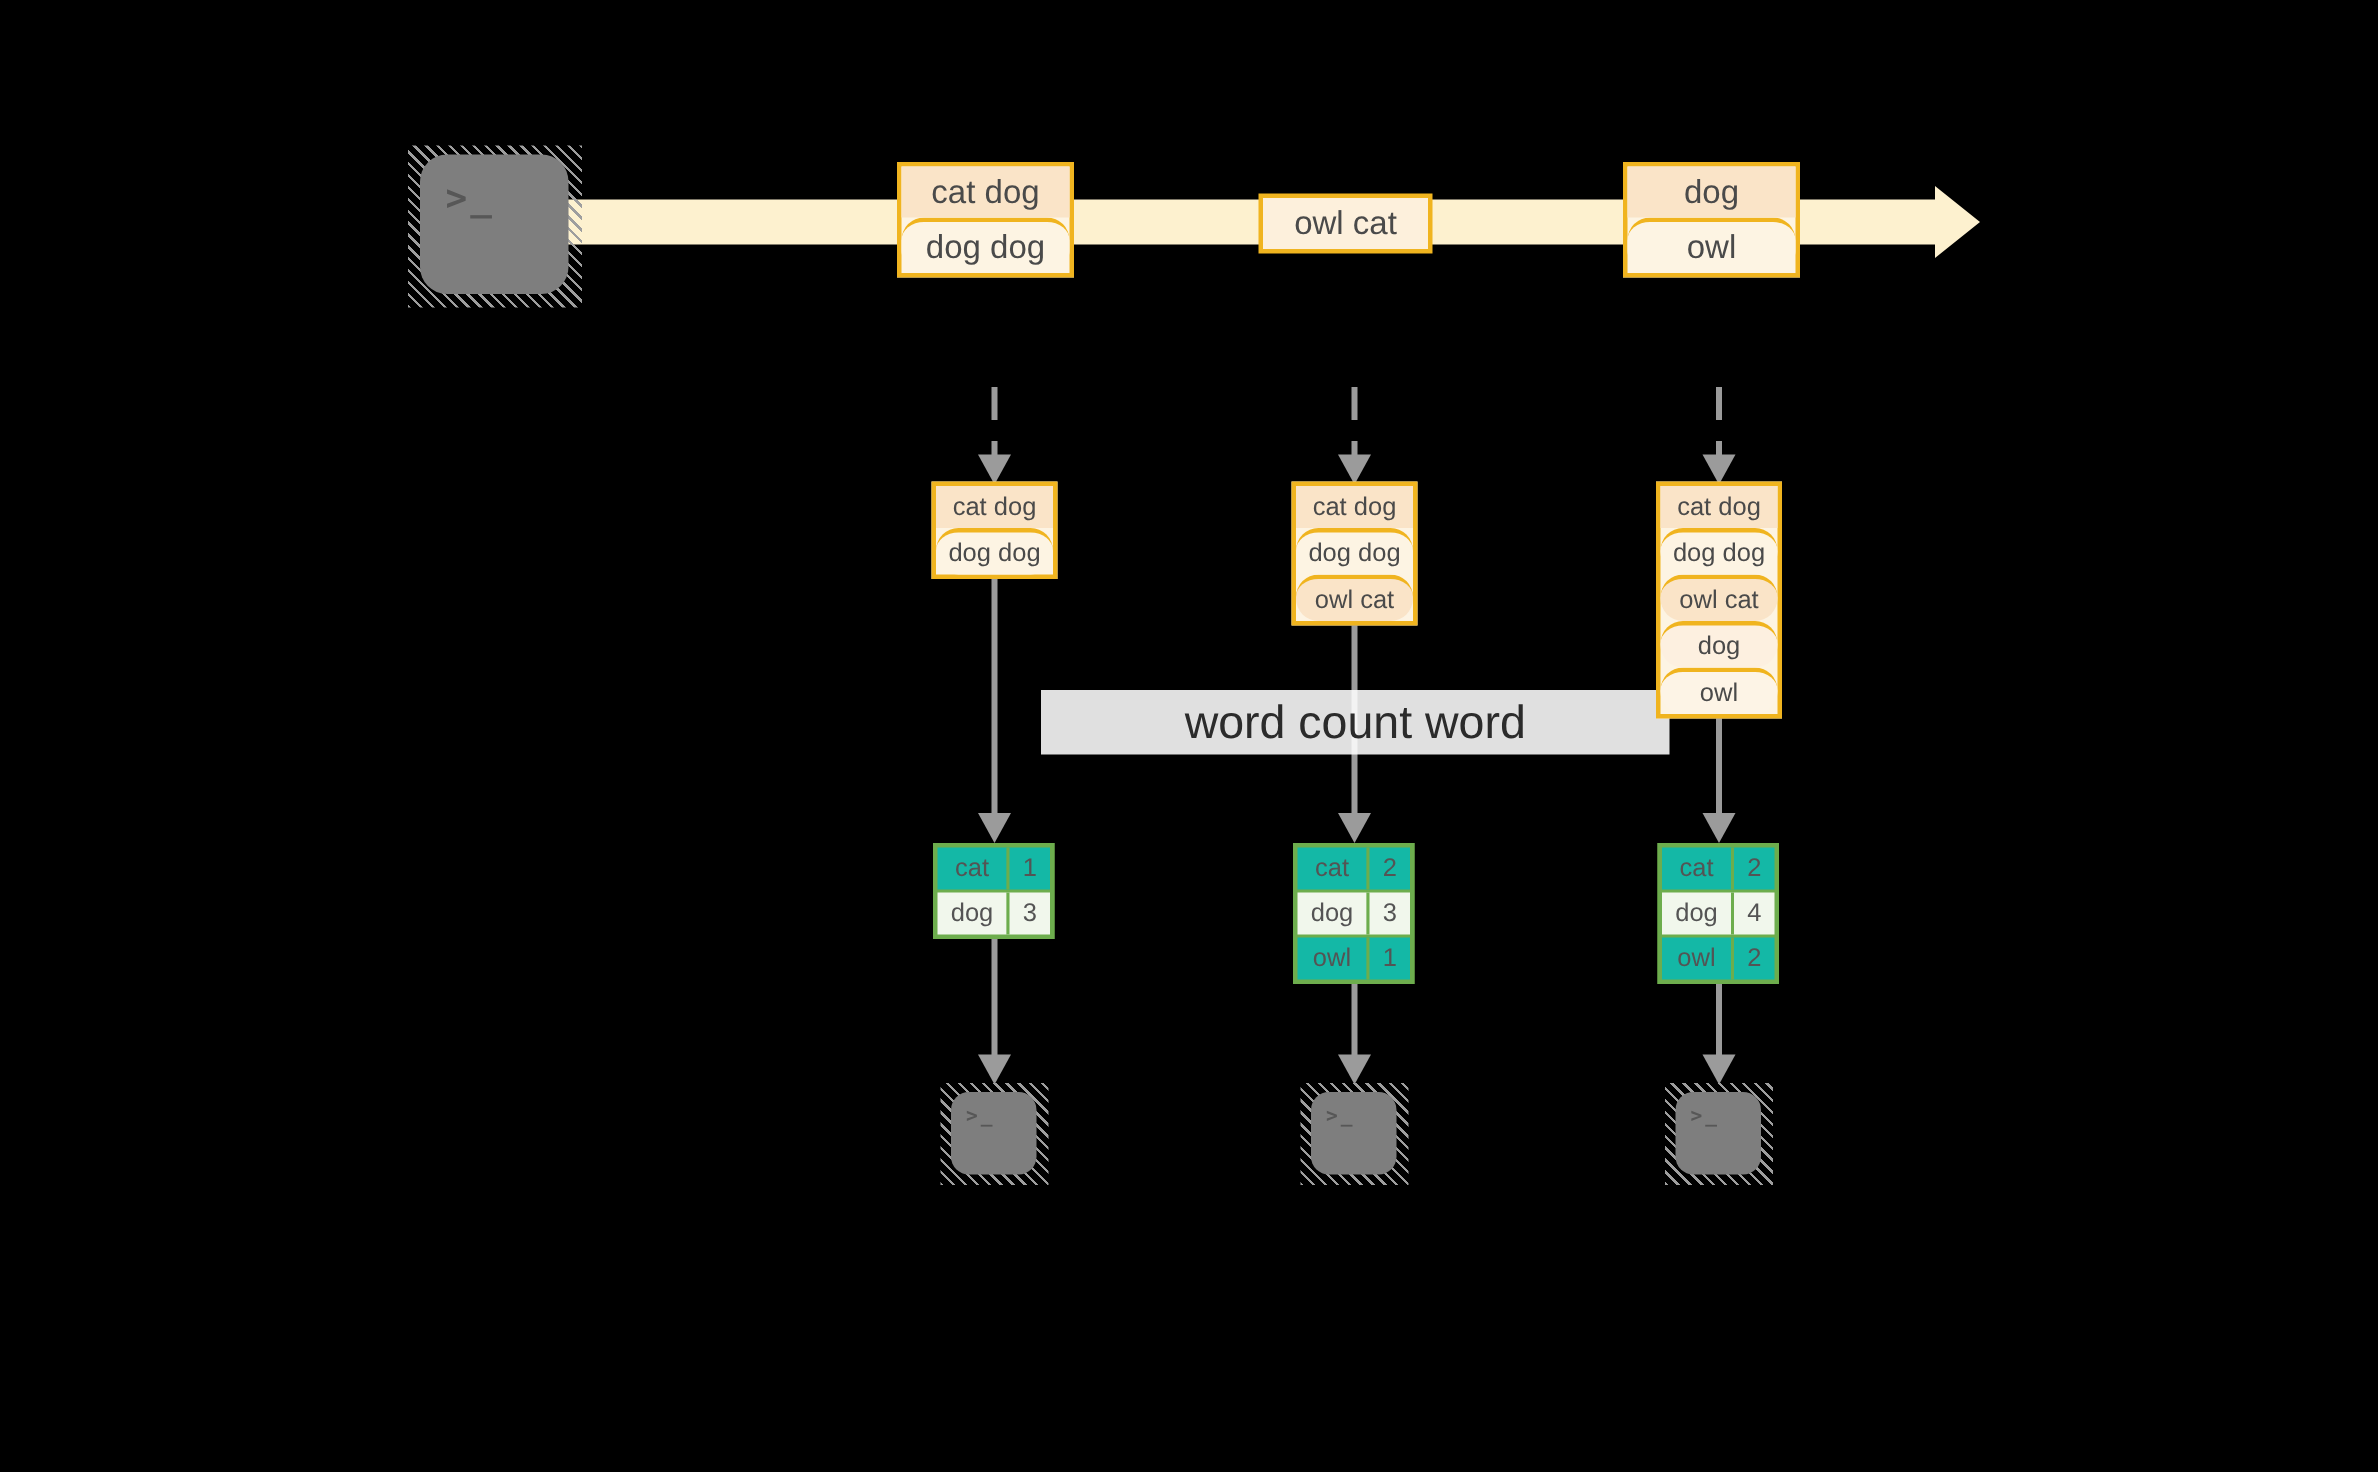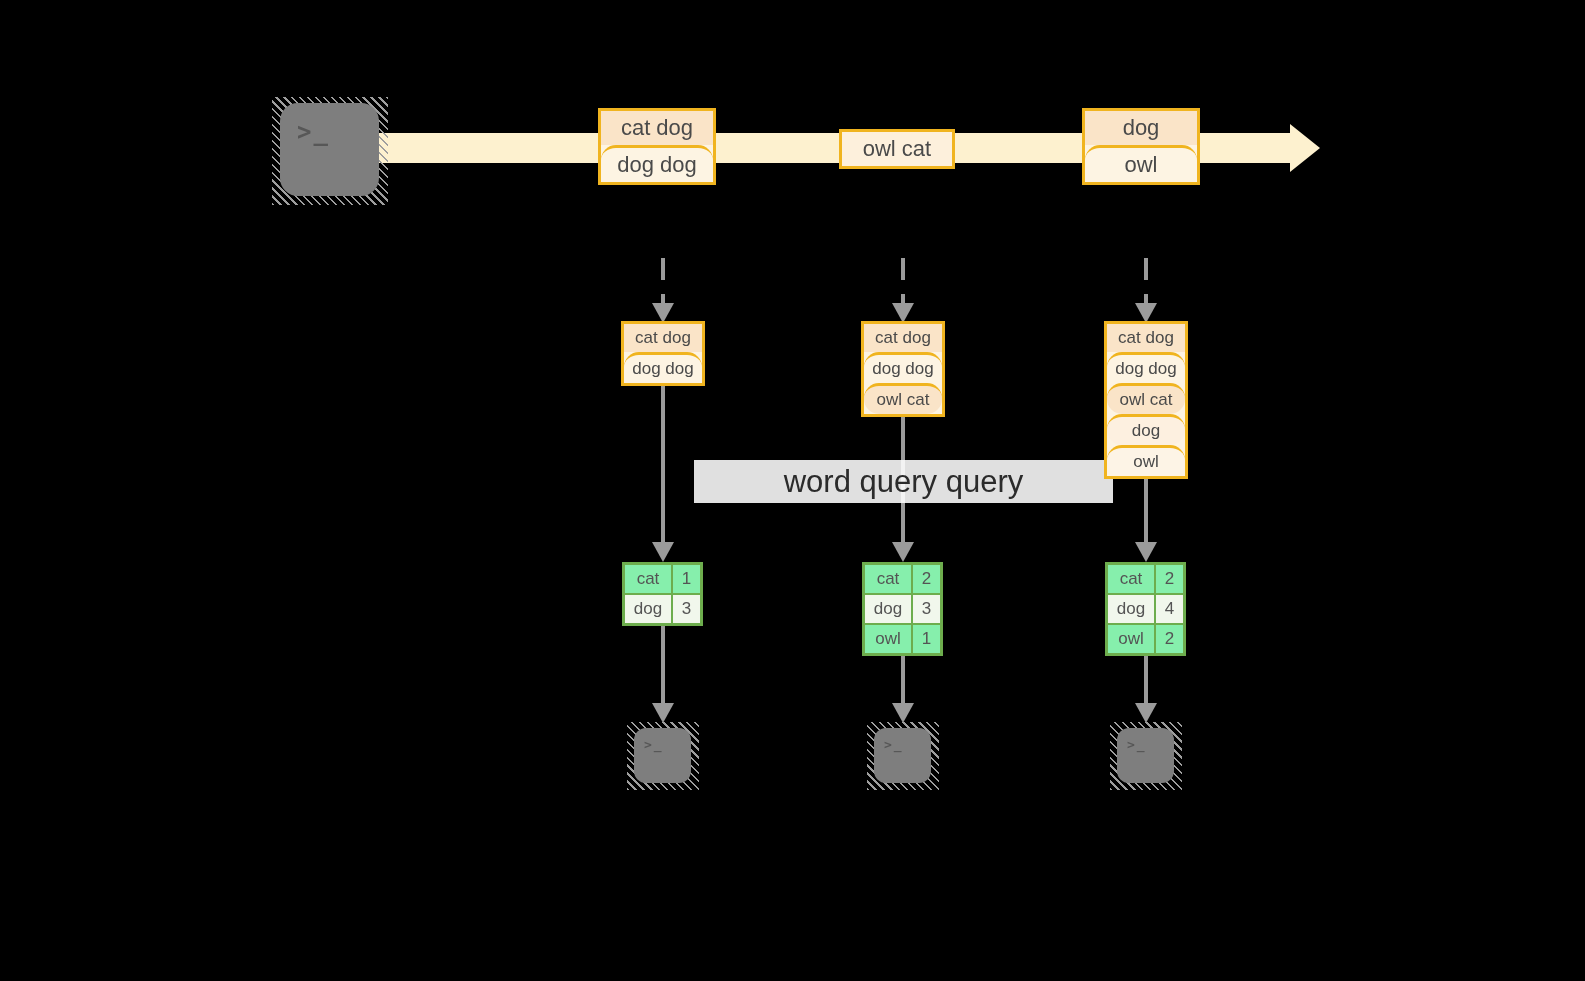--- a/index.html
+++ b/index.html
@@ -39,21 +39,21 @@
     font-size:31px;font-weight:300;color:#2b2b2b;}
 
   
   .gtable{position:absolute;box-sizing:border-box;border:3px solid #6dad4d;z-index:2;background:#6dad4d;}
   .grow{display:flex;}
   .grow + .grow{border-top:2px solid #6dad4d;}
   .gcell{display:flex;align-items:center;justify-content:center;height:28px;
     color:#545454;font-size:17px;}
   .gcell.word{width:46px;}
   .gcell.num{width:27px;border-left:2px solid #6dad4d;}
-  .grow.odd  .gcell{background:#86efac;}
+  .grow.odd  .gcell{background:#14b8a6;}
   .grow.even .gcell{background:#f1f7ec;}
 </style>
 </head>
 <body>
 
 <div class="canvas">
 
   <div class="term-outer" style="left:272px;top:97px;width:116px;height:108px;"></div>
   <div class="term-inner" style="left:280px;top:103px;width:99px;height:93px;border-radius:18px;"></div>
   <div class="term-glyph" style="left:297px;top:118px;font-size:24px;">&gt;_</div>
@@ -102,21 +102,21 @@
   </div>
 
   <div class="vline" style="left:661px;top:386px;height:156px;"></div>
   <div class="ahead" style="left:652px;top:542px;"></div>
   <div class="vline" style="left:901px;top:417px;height:125px;"></div>
   <div class="ahead" style="left:892px;top:542px;"></div>
   <div class="vline" style="left:1144px;top:479px;height:63px;"></div>
   <div class="ahead" style="left:1135px;top:542px;"></div>
 
   <div class="banner" style="left:694px;top:460px;width:419px;height:43px;">
-    <span>word query query</span>
+    <span>word count word</span>
   </div>
 
   <div class="gtable" style="left:622px;top:562px;">
     <div class="grow odd">
       <div class="gcell word">cat</div>
       <div class="gcell num">1</div>
     </div>
     <div class="grow even">
       <div class="gcell word">dog</div>
       <div class="gcell num">3</div>

